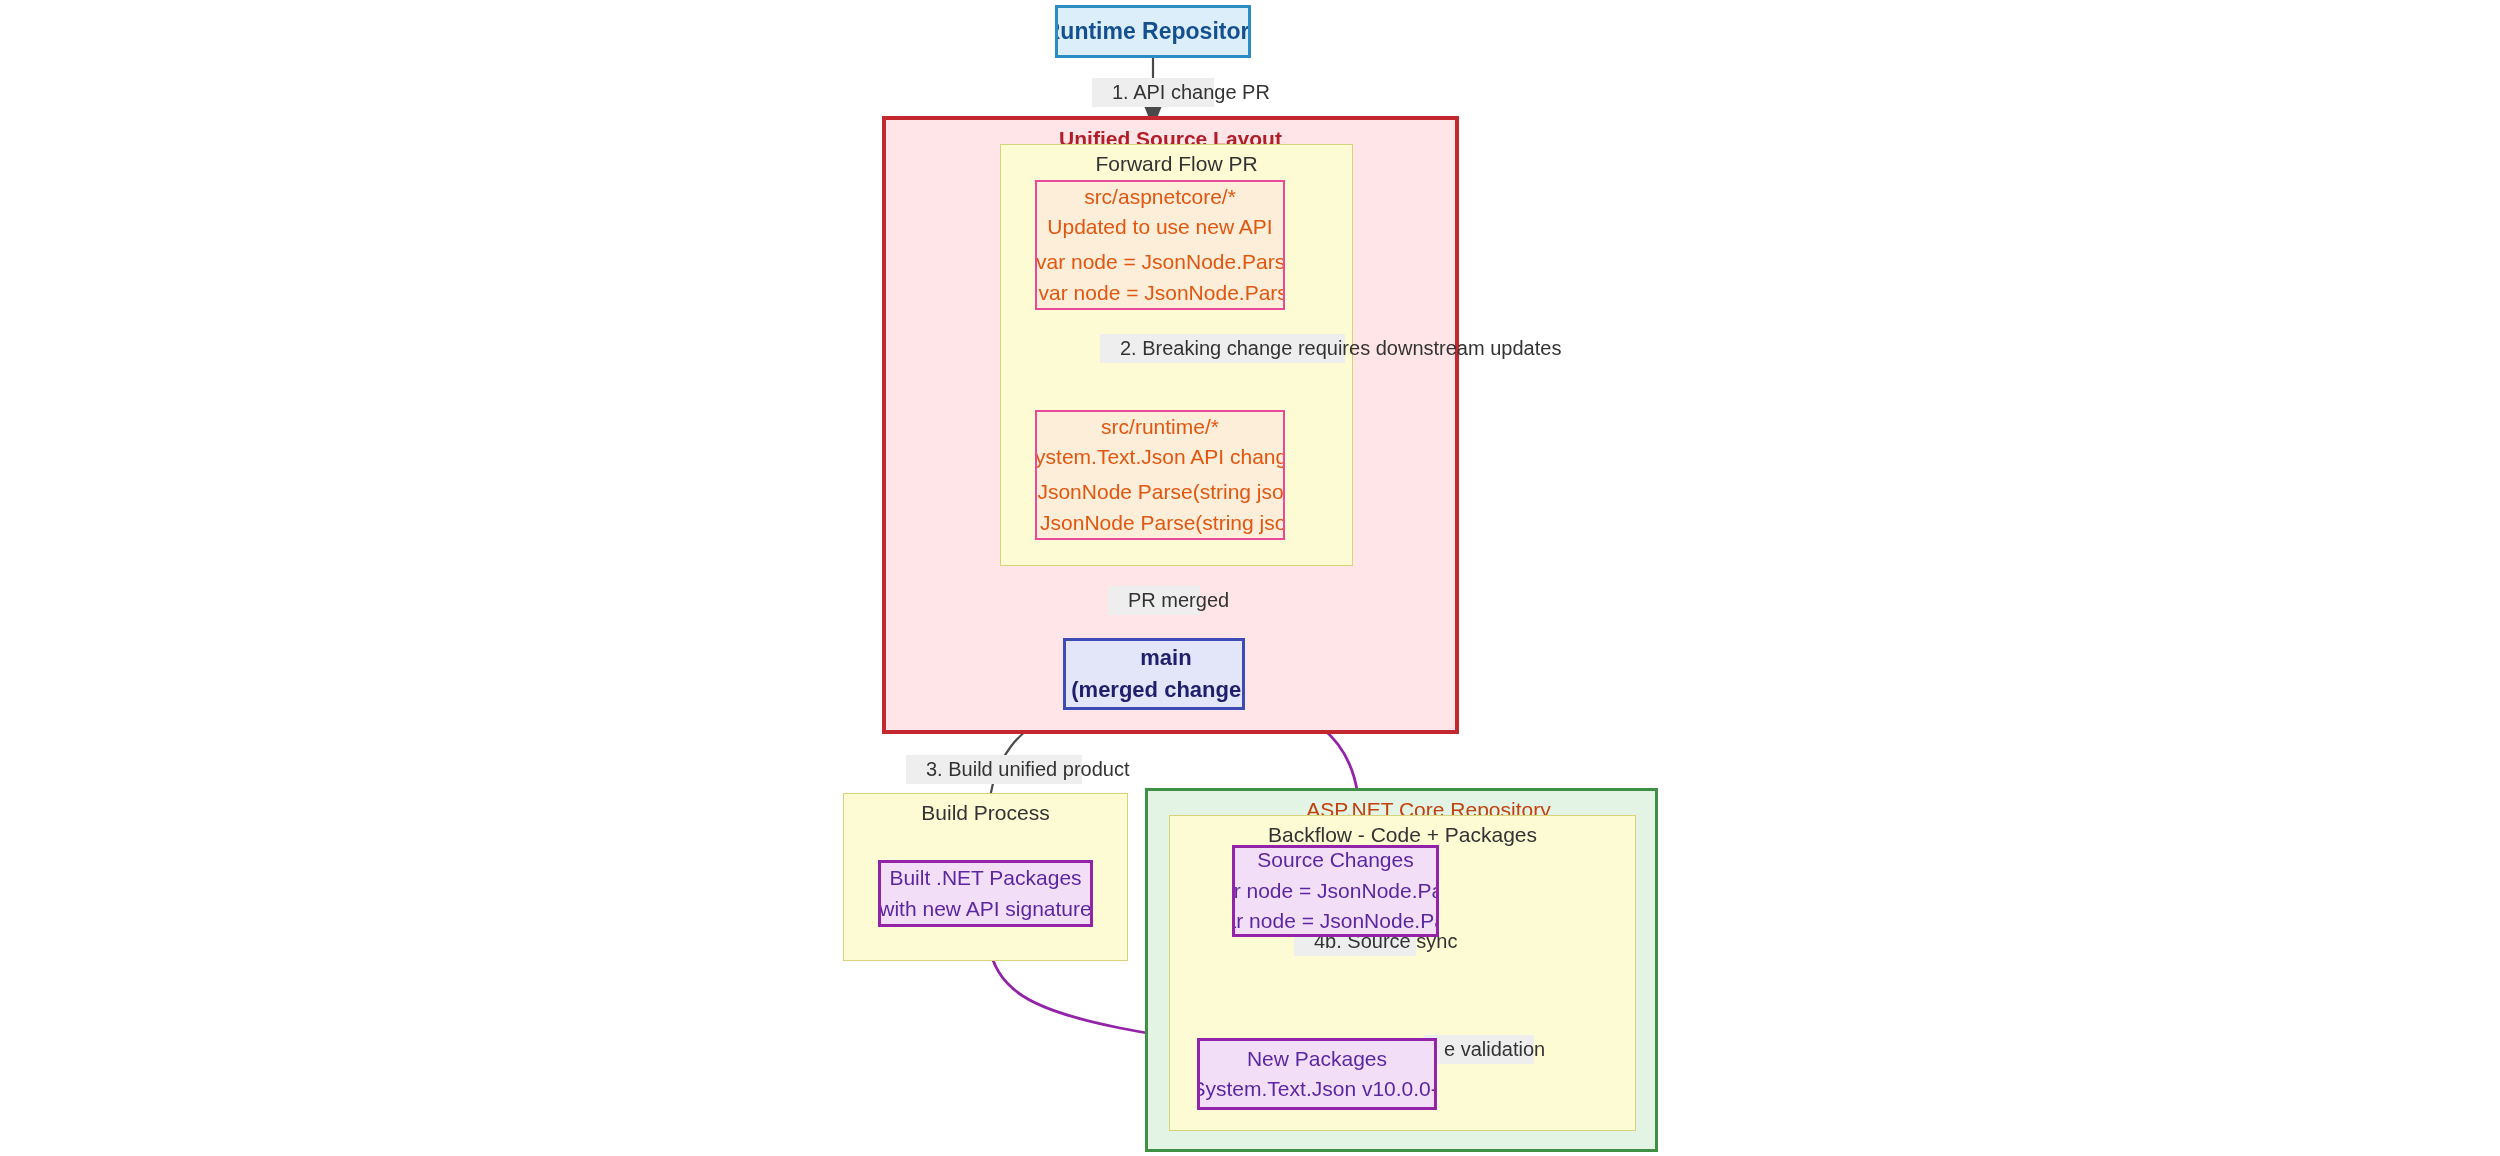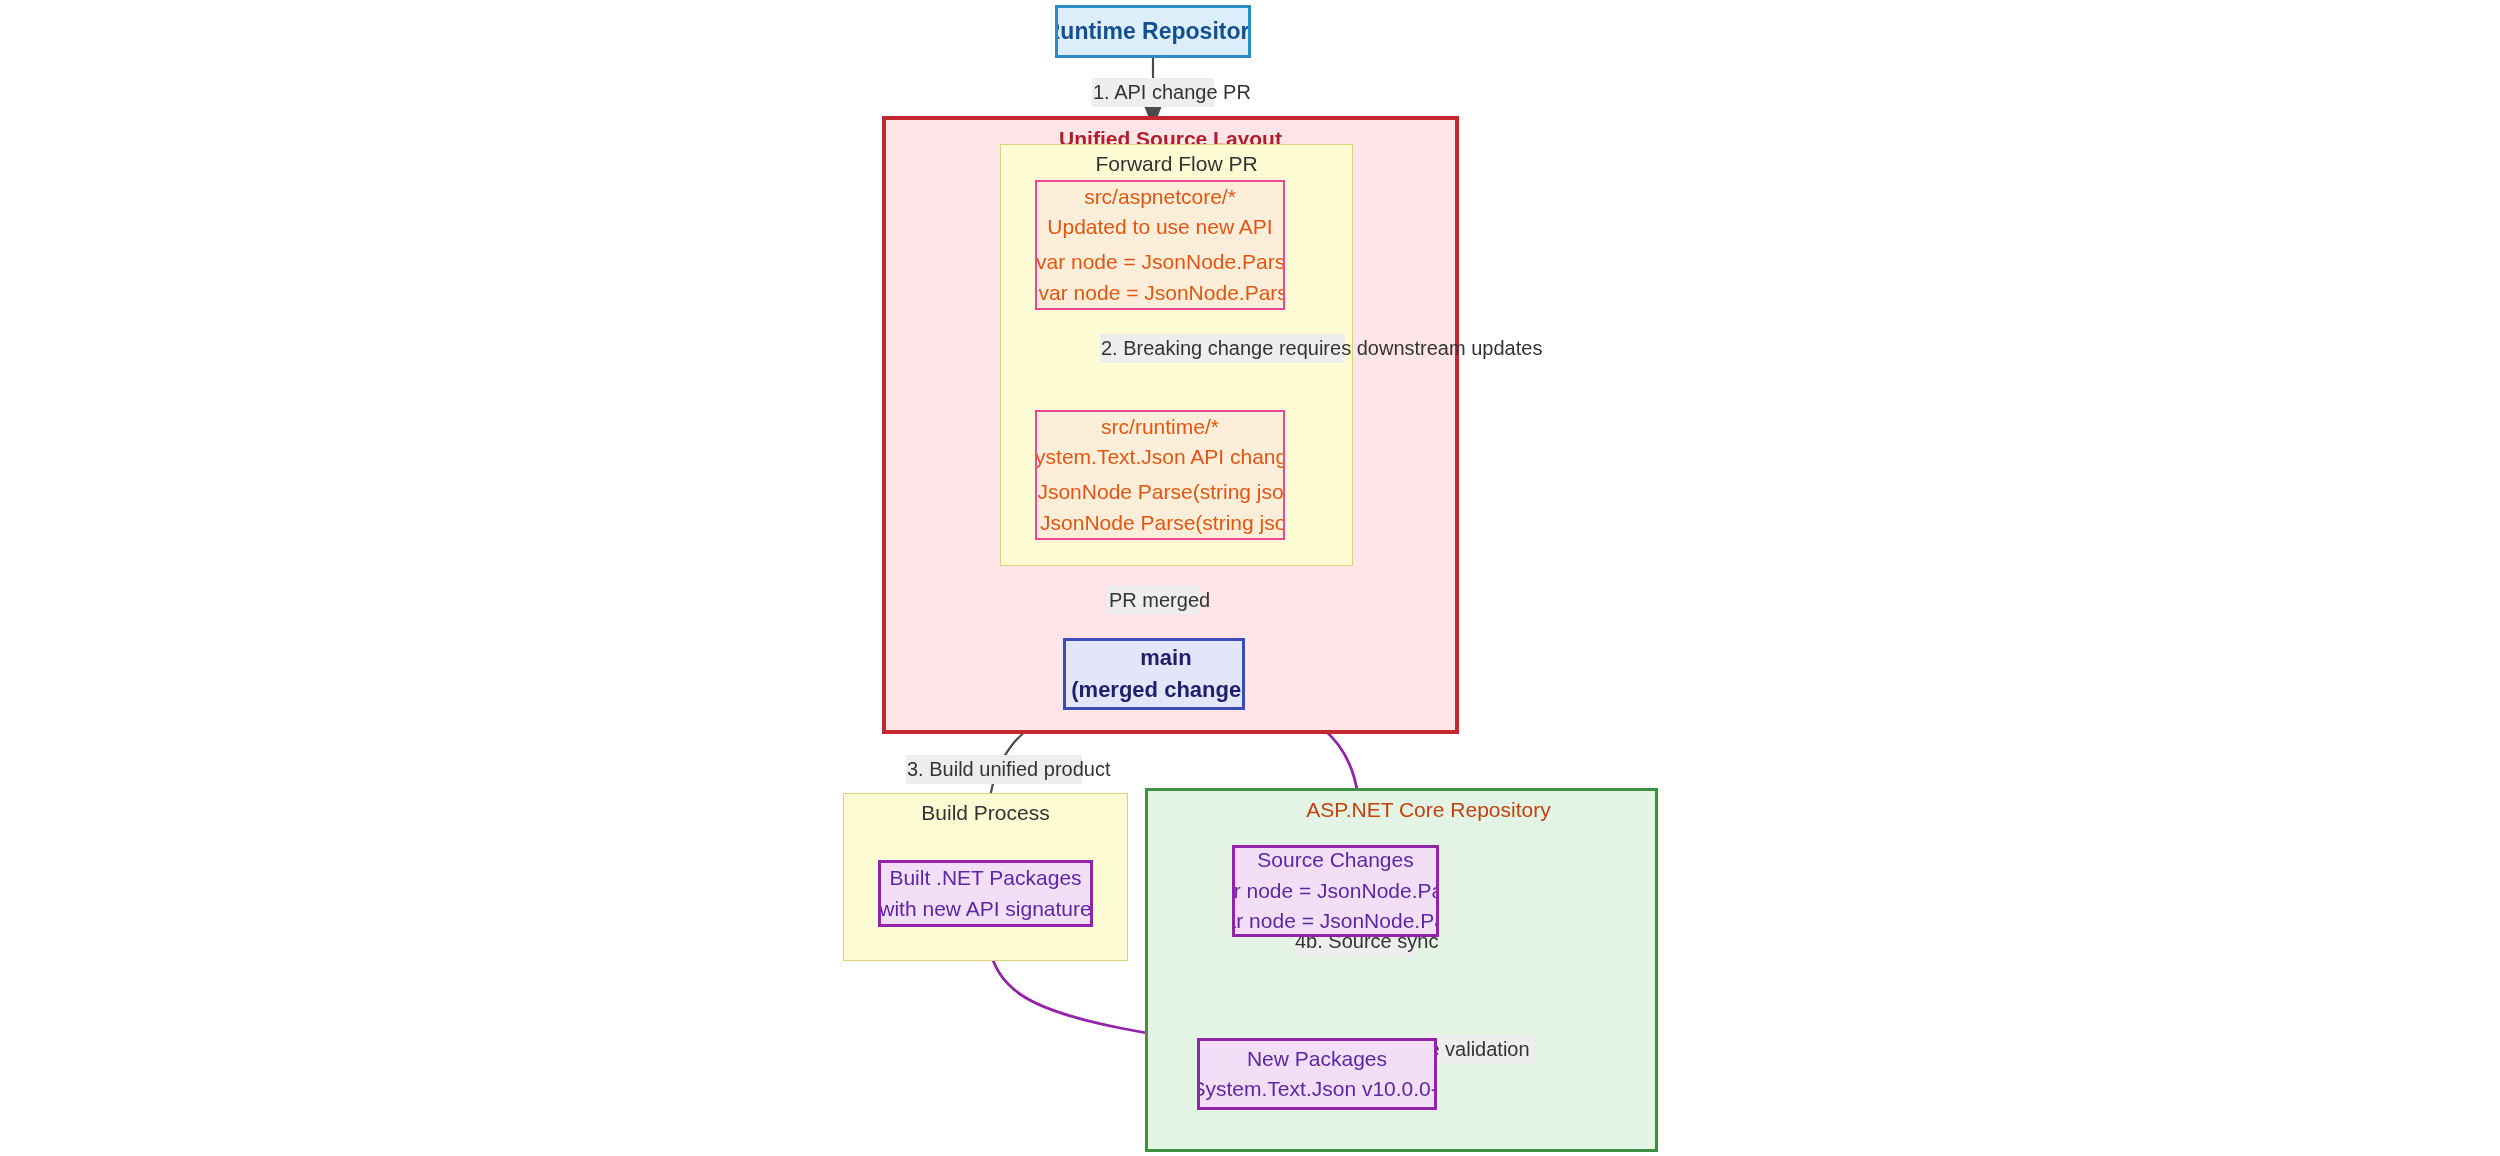--- a/index.html
+++ b/index.html
@@ -117,21 +117,21 @@
 
   
   .elabel {
     position: absolute;
     background: #eeeeee;
     color: #333333;
     font-size: 20px;
     line-height: 1.35;
     text-align: center;
     white-space: nowrap;
-    padding: 1px 1px;
+    padding: 1px 20px;
     box-sizing: border-box;
     z-index: 6;
   }
   .elabel.behind { z-index: 2; }
 </style>
 </head>
 <body>
 
 <div id="stage">
 
@@ -224,20 +224,23 @@
 
   <div class="node n-purple" style="left:878px; top:860px; width:215px; height:67px;">
     <span class="ln">Built .NET Packages</span>
     <span class="ln">(with new API signature)</span>
   </div>
 
   <div class="cluster cluster-green" style="left:1145px; top:788px; width:513px; height:364px;">
     <div class="cluster-title">ASP.NET Core Repository</div>
   </div>
 
+  <div class="cluster cluster-yellow" style="left:1169px; top:815px; width:467px; height:316px;">
+    <div class="cluster-title">Backflow - Code + Packages</div>
+  </div>
 
   <div class="elabel behind" style="left:1294px; top:927px; width:122px;">
     <span>4b. Source sync</span>
   </div>
 
   <div class="node n-purple" style="left:1232px; top:845px; width:207px; height:92px;align-items:center;">
     <span class="ln">Source Changes</span>
     <span class="ln">- var node = JsonNode.Parse</span>
     <span class="ln">+ var node = JsonNode.Parse</span>
   </div>

